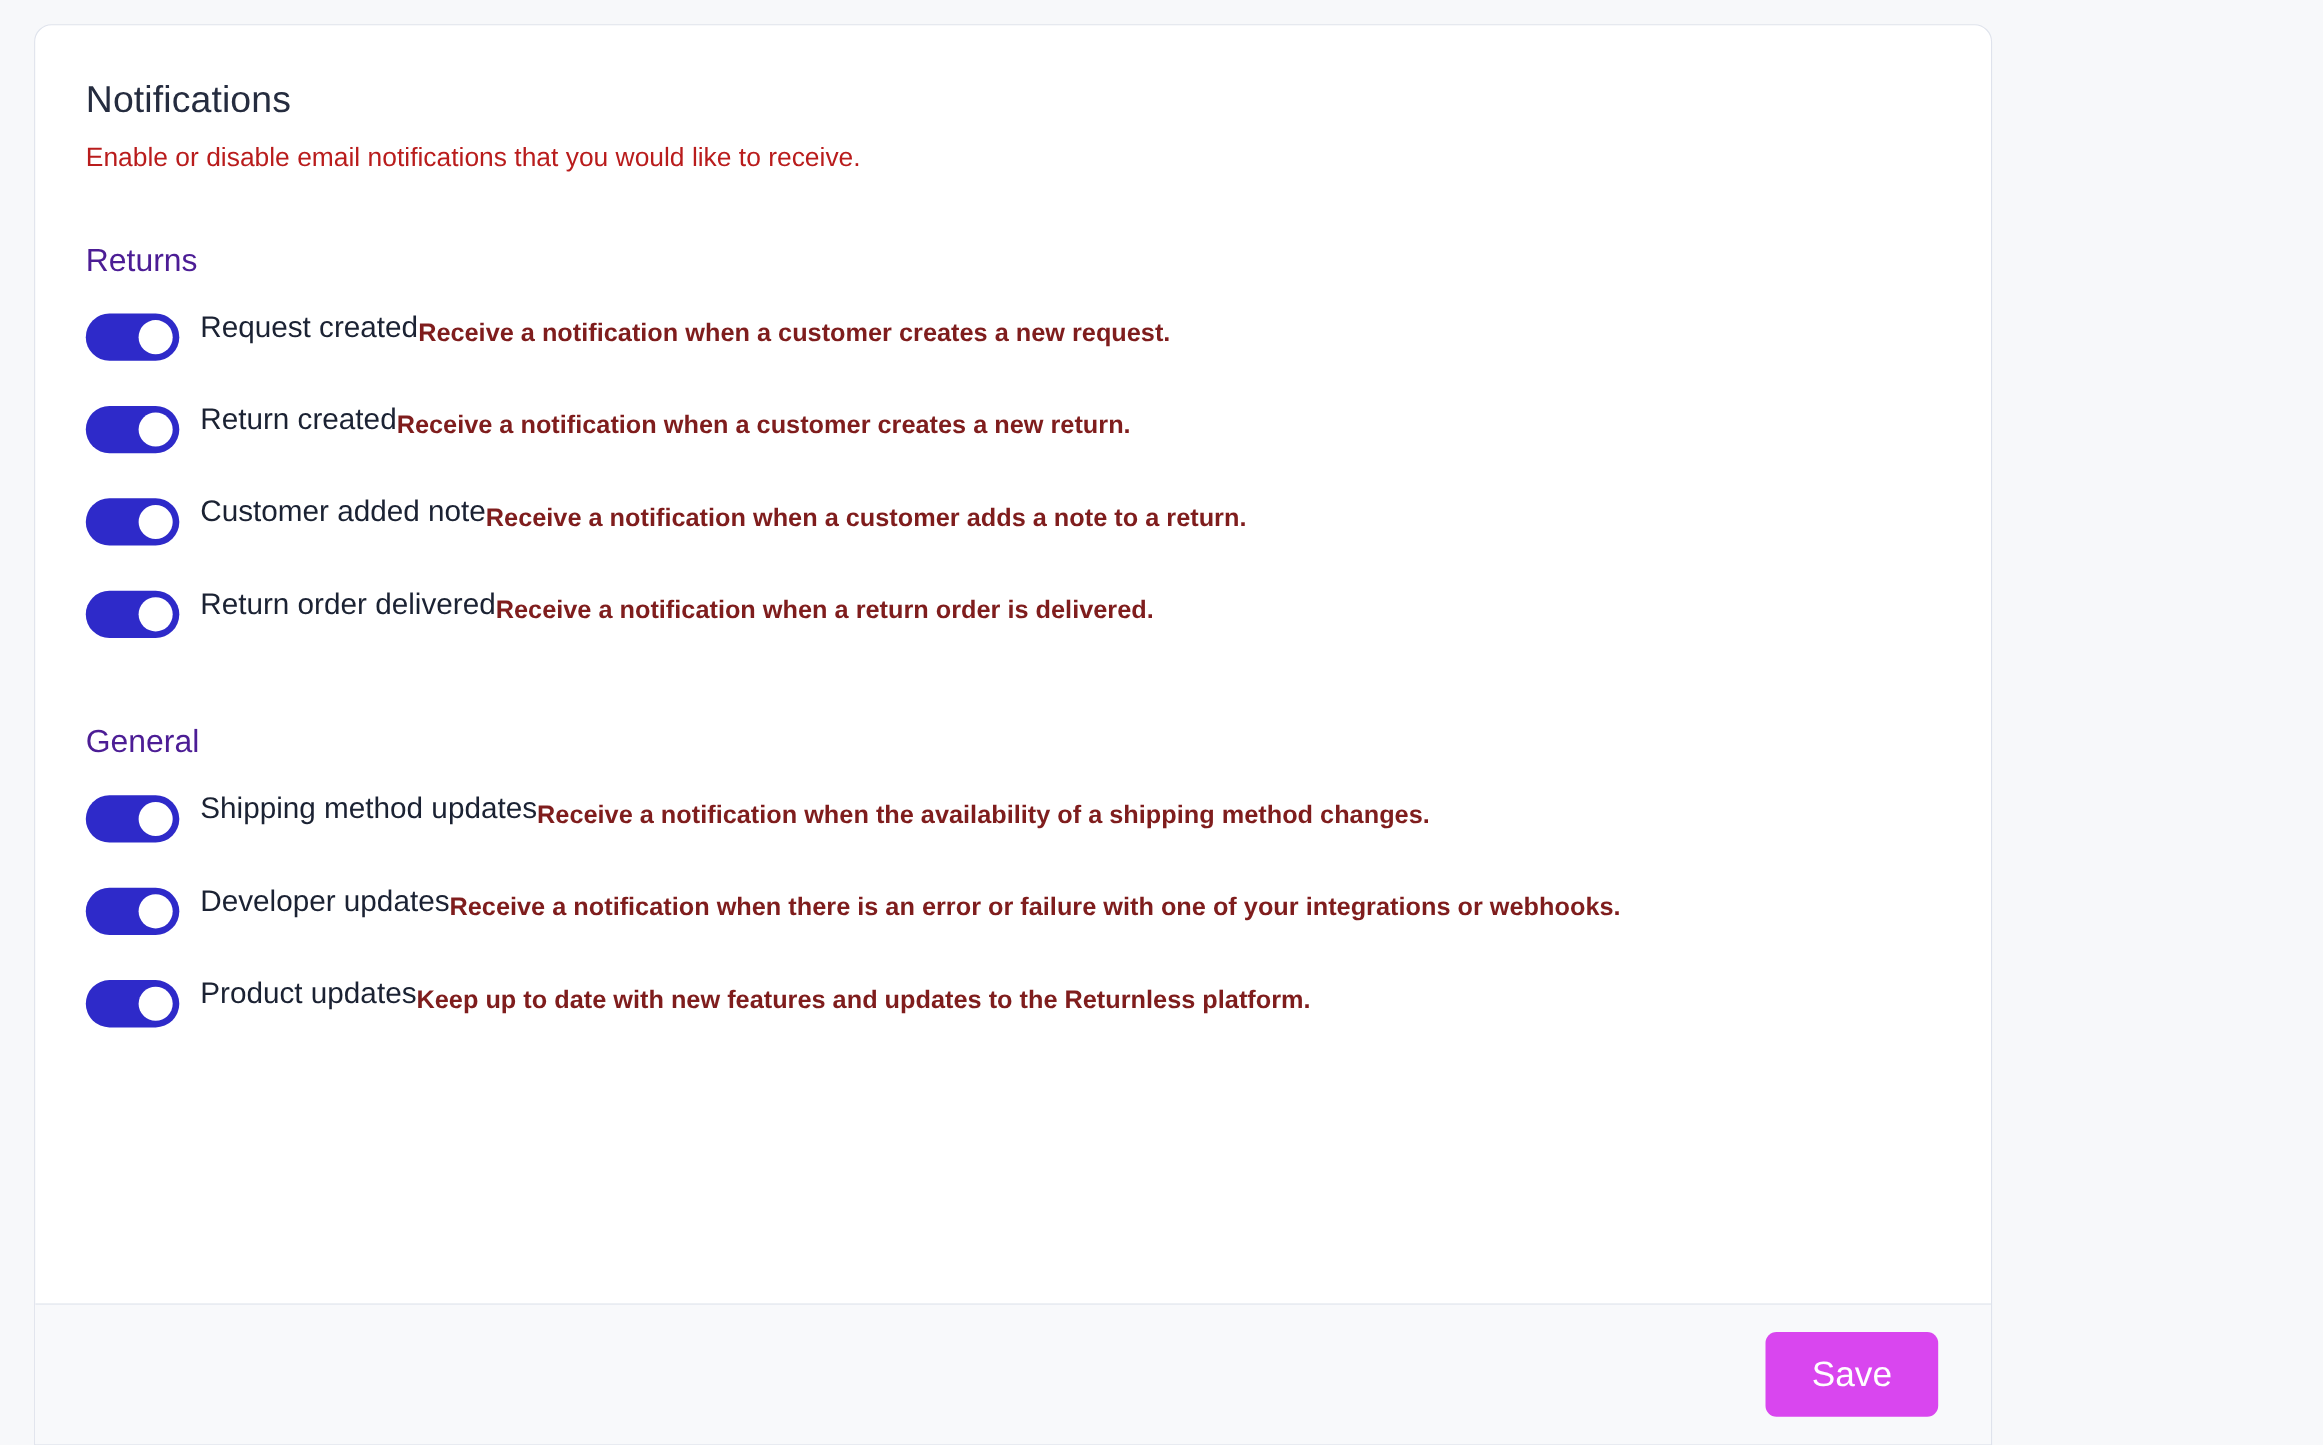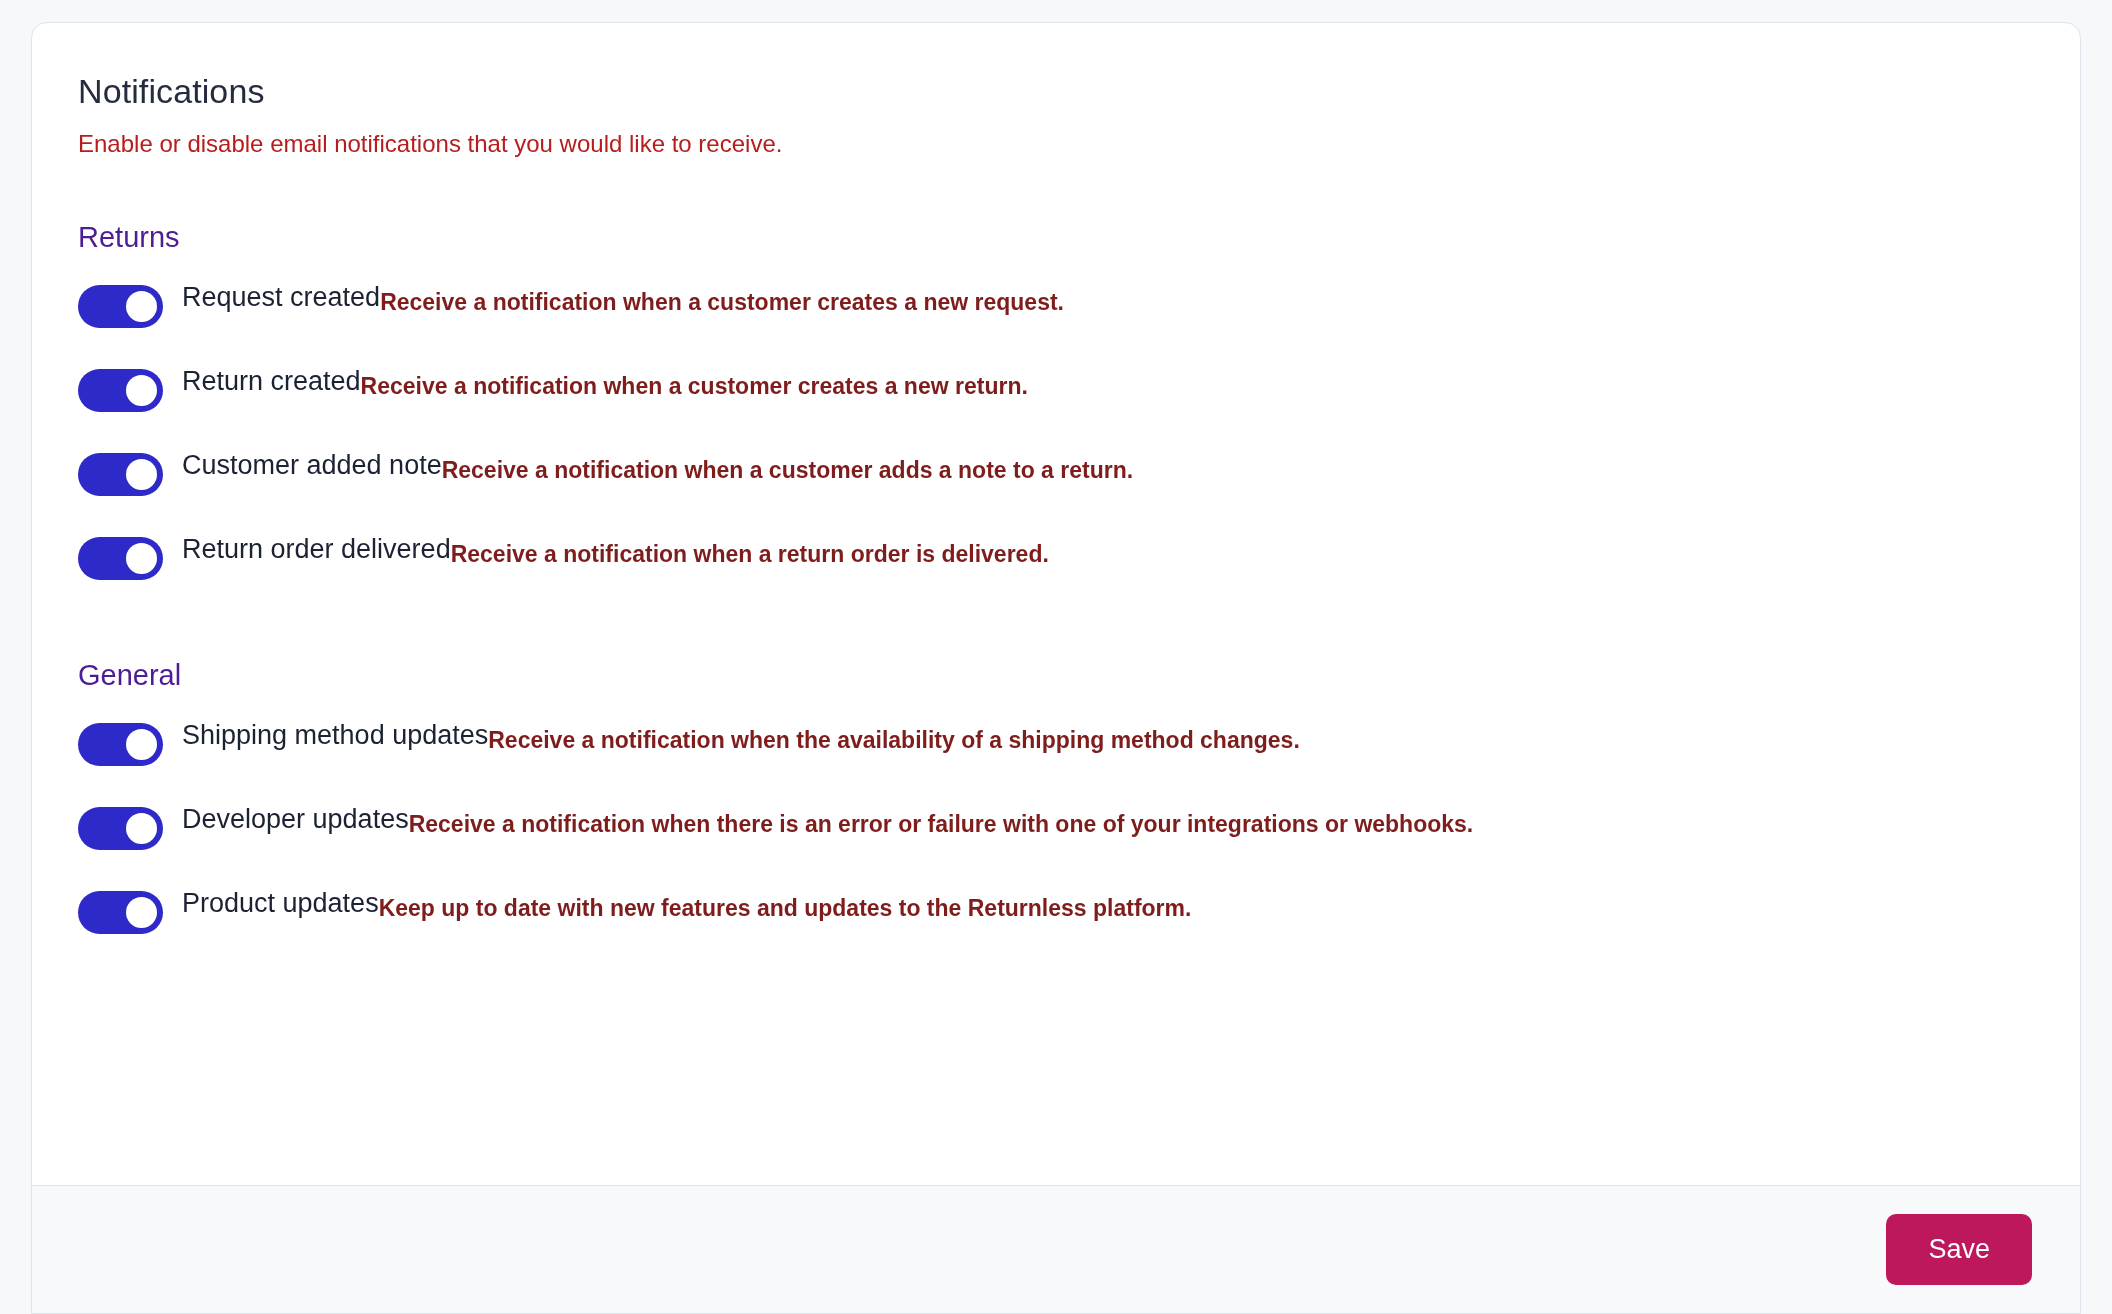--- a/index.html
+++ b/index.html
@@ -15,21 +15,21 @@
   .page {
     position: relative;
     width: 2112px;
     height: 1314px;
     background: #f7f8fa;
     padding: 22px 31px 0 31px;
   }
 
   .card {
     position: relative;
-    width: 2050px;
+    width: 1780px;
     height: 1292px;
     background: #ffffff;
     border: 1.5px solid #dfe3ec;
     border-top-left-radius: 16px;
     border-top-right-radius: 16px;
     display: flex;
     flex-direction: column;
     overflow: hidden;
   }
 
@@ -130,26 +130,26 @@
     height: 128px;
     border-top: 1.5px solid #dfe3ec;
     background: #f8f9fb;
     display: flex;
     align-items: center;
     justify-content: flex-end;
     padding-right: 48px;
   }
 
   .save-button {
-    background: #be185d;
+    background: #d946ef;
     color: #ffffff;
     border: none;
     border-radius: 10px;
     font-family: "Liberation Sans", sans-serif;
-    font-size: 27px;
+    font-size: 32px;
     font-weight: 400;
     padding: 21px 42px;
     cursor: pointer;
     line-height: 1.1;
   }
 </style>
 </head>
 <body>
 
 <div class="page">

